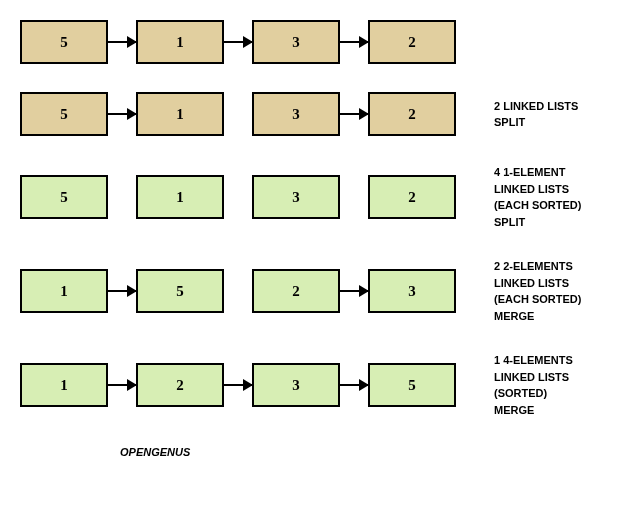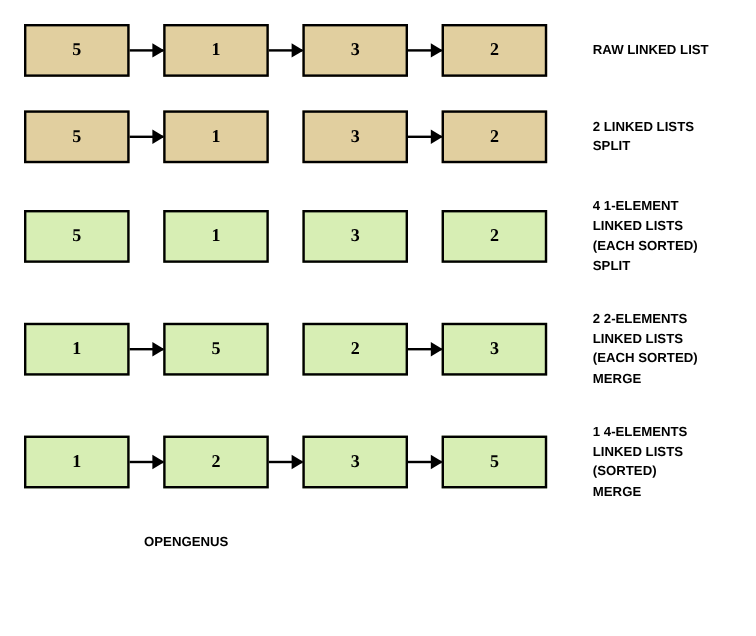--- a/index.html
+++ b/index.html
@@ -68,37 +68,37 @@
     margin-top: 10px;
     margin-left: 100px;
   }
   .title {
     font-size: 14px;
     font-weight: bold;
   }
   .credit {
     font-size: 11px;
     font-weight: bold;
+    font-style: italic;
   }
 </style>
 </head>
 <body>
 
 <div id="diagram">
     <div class="row">
       <div class="nodes">
         <div class="node tan">5</div>
         <div class="arrow"></div>
         <div class="node tan">1</div>
         <div class="arrow"></div>
         <div class="node tan">3</div>
         <div class="arrow"></div>
         <div class="node tan">2</div>
       </div>
-      <div class="label">RAW LINKED LIST</div>
     </div>
     <div class="row">
       <div class="nodes">
         <div class="node tan">5</div>
         <div class="arrow"></div>
         <div class="node tan">1</div>
         <div class="gap"></div>
         <div class="node tan">3</div>
         <div class="arrow"></div>
         <div class="node tan">2</div>

